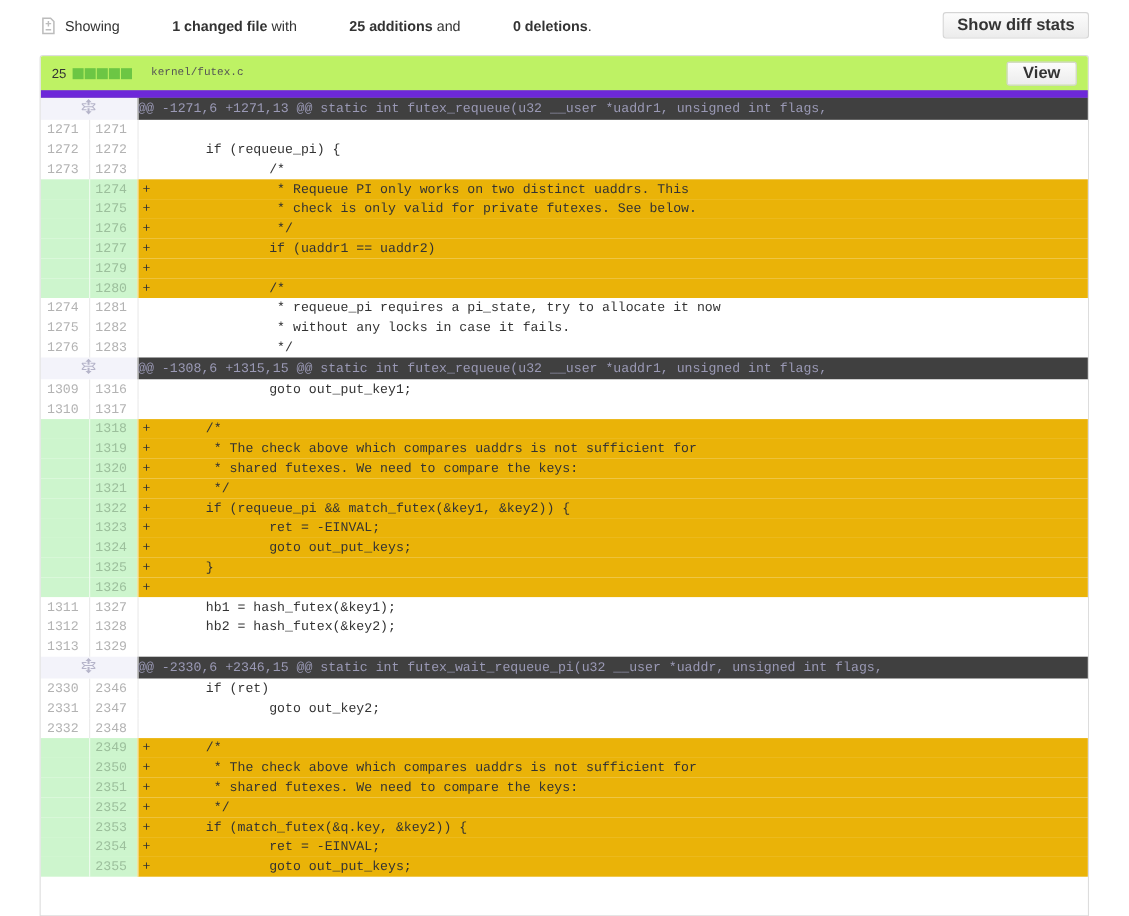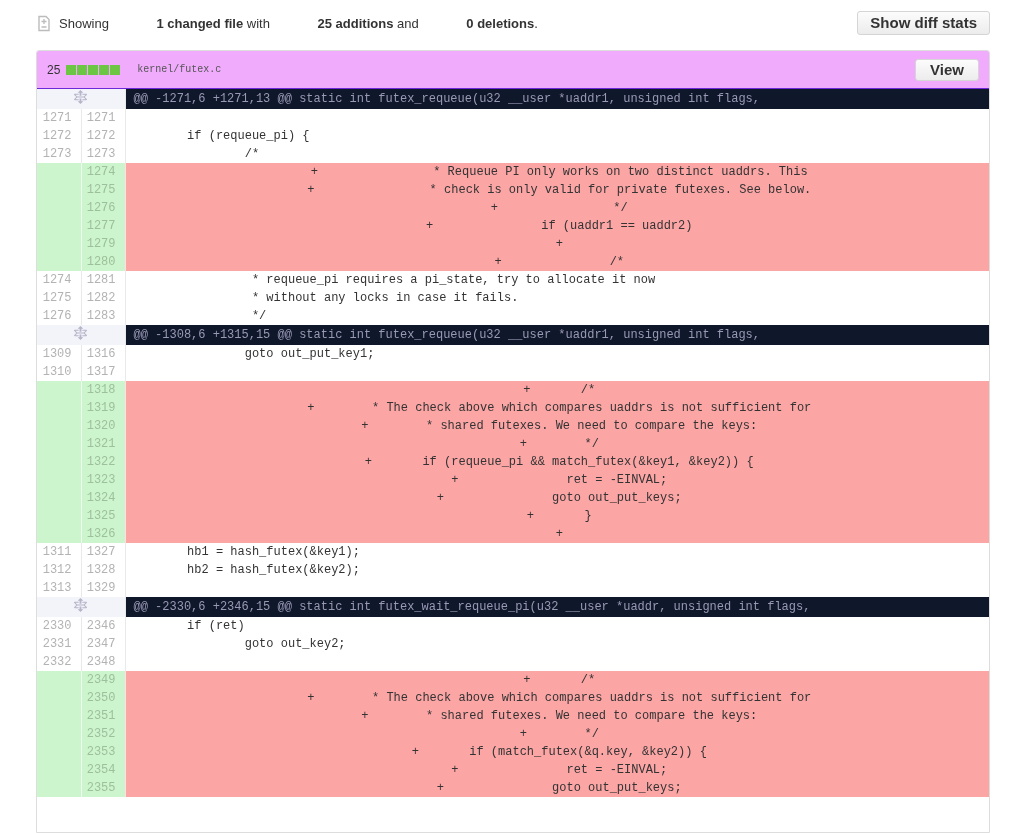--- a/index.html
+++ b/index.html
@@ -17,44 +17,44 @@
     border:1px solid #d5d5d5; border-radius:3px;
     font-family:"Liberation Sans", sans-serif;
     font-size:15px; font-weight:bold; color:#333;
     padding:5px 12px; cursor:pointer; line-height:12px;
   }
 
   
   .file-box { margin:14px 36px 0 36px; height:783px; border:1px solid #dddddd;
               border-radius:3px 3px 0 0; overflow:hidden; background:#fff; }
   .file-header { height:38px; padding:0 10px; display:flex; align-items:center;
-                 background:#f0abfc; border-bottom:1px solid #6d28d9; }
+                 background:#bef264; border-bottom:7px solid #6d28d9; }
   .diffstat-num { font-size:12px; color:#333; margin-right:6px; }
   .diffstat-blocks { display:inline-flex; }
   .diffstat-blocks .block { width:10px; height:10px; background:#6cc644; margin-right:1px; }
   .filename { margin-left:16px; font-family:"Liberation Mono","DejaVu Sans Mono",monospace;
               font-size:10px; color:#555; text-decoration:none; cursor:pointer; }
   .btn-view { margin-left:auto; padding:4px 14px; }
 
   
   table.diff { width:100%; border-collapse:collapse;
                font-family:"Liberation Mono","DejaVu Sans Mono",monospace; font-size:12px; }
   td.num { width:44px; min-width:44px; max-width:44px; text-align:right;
            padding:0 9px 0 0; color:#b3b3b3; border-right:1px solid #e9e9e9;
            height:18px; line-height:18px; cursor:pointer; font-size:12px;
            -webkit-user-select:none; user-select:none; vertical-align:top; }
   td.code { white-space:pre; tab-size:8; -moz-tab-size:8; padding:0 0 0 4px;
             color:#333; height:18px; line-height:18px; vertical-align:top; }
   tr.row-add td.num  { background:#cdf5cd; color:#9cbf9c; border-right:1px solid rgba(255,255,255,0.65); }
-  tr.row-add td.code { background:#fca5a5;text-align:center; }
+  tr.row-add td.code { background:#eab308; }
   tr.row-context td { background:#ffffff; }
 
   td.hunk-gutter { background:#f3f3fa; border-right:1px solid #e9e9e9; text-align:center;
                    height:20px; vertical-align:middle; cursor:pointer; }
-  td.hunk-code { background:#0f172a; color:#9a99b5; white-space:pre; padding:0 0 0 8px;
+  td.hunk-code { background:#404040; color:#9a99b5; white-space:pre; padding:0 0 0 0;
                  height:20px; line-height:20px; }
 </style>
 </head>
 <body>
 
 <div class="toolbar">
   <span class="icon-wrap">
     <svg width="16" height="17" viewBox="0 0 16 17">
       <path d="M3 1.5h7l3 3v11H3z" fill="#fff" stroke="#bcbcbc" stroke-width="1.4"></path>
       <path d="M5.5 6.5h5 M8 4v5 M5.5 12h5" stroke="#bcbcbc" stroke-width="1.3" fill="none"></path>

